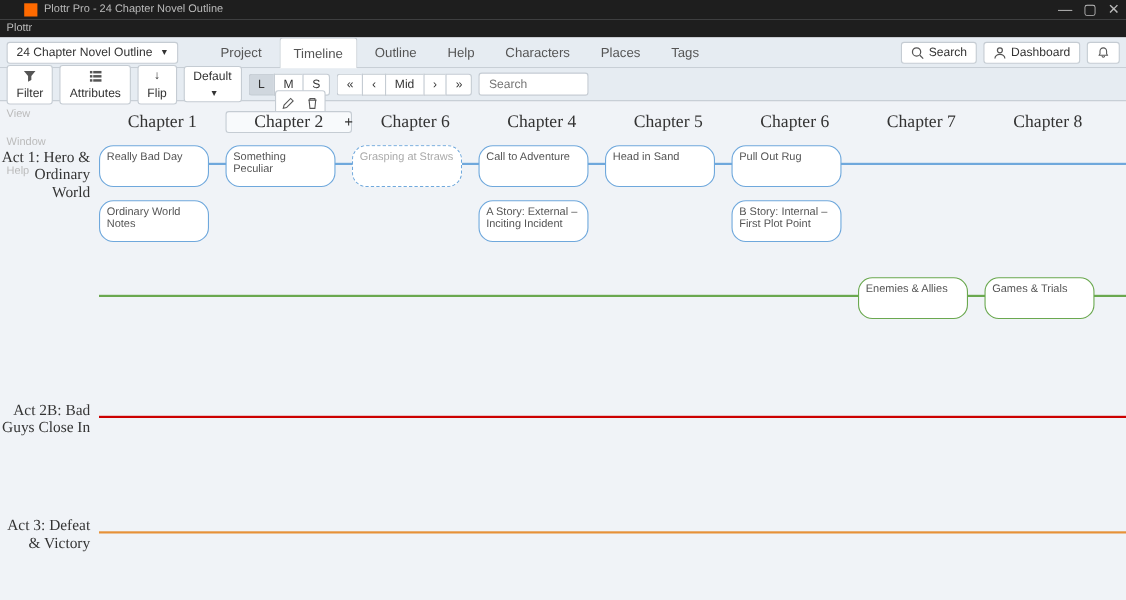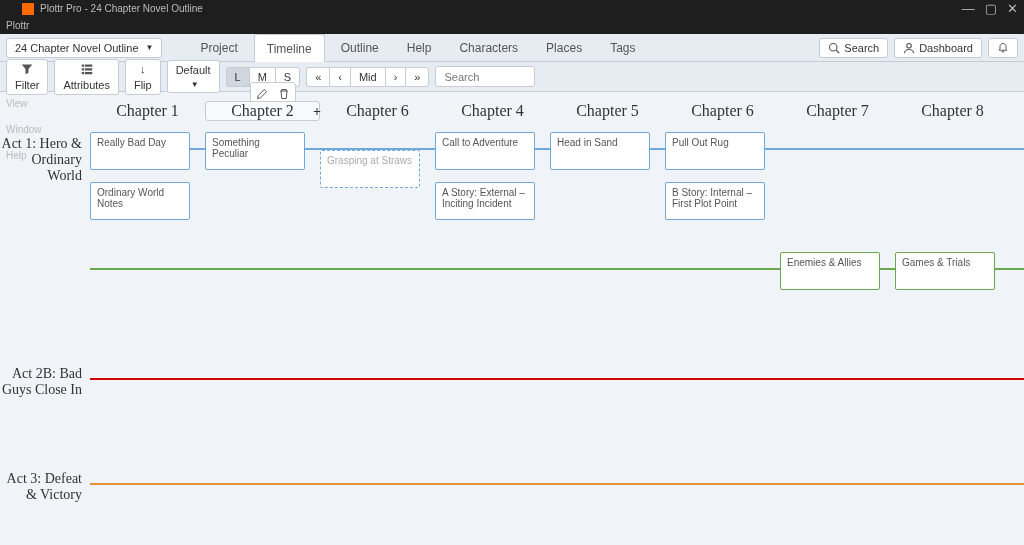--- a/index.html
+++ b/index.html
@@ -43,22 +43,22 @@
 .trow { position:relative; min-height:105px;}
 .trow .rowlabel { position:absolute; left:0; width:86px; text-align:right; font-family: Georgia, serif; font-size:14px; color:#333; padding-right:4px; top:10px;}
 .line { position:absolute; left:90px; right:0; height:2px;}
 .line.blue { background:#6fa8dc; top:22px;}
 .line.green { background:#6aa84f; top:22px;}
 .line.red { background:#cc0000; top:22px;}
 .line.orange { background:#e69138; top:22px;}
 
 .cards-row { position:absolute; left:90px; top:6px; display:flex; gap:15px;}
 .cards-row.sub { top:56px;}
-.card { width:100px; height:38px; background:#fff; border:1px solid #6fa8dc; border-radius:2px; padding:4px 6px; font-size:10px; color:#555; display:flex; align-items:flex-start;}
-.card.selected { border-style:dashed; color:#aaa;margin-top:18px;}
+.card { width:100px; height:38px; background:#fff; border:1px solid #6fa8dc; border-radius:13px; padding:4px 6px; font-size:10px; color:#555; display:flex; align-items:flex-start;}
+.card.selected { border-style:dashed; color:#aaa;}
 .card.green { border-color:#6aa84f;}
 .cell-spacer { width:100px; height:38px;}
 </style>
 </head>
 <body>
 
 <div class="titlebar">
   <div class="titlebar-left">
     <span class="titlebar-logo"></span>
     <span>Plottr Pro - 24 Chapter Novel Outline</span>

